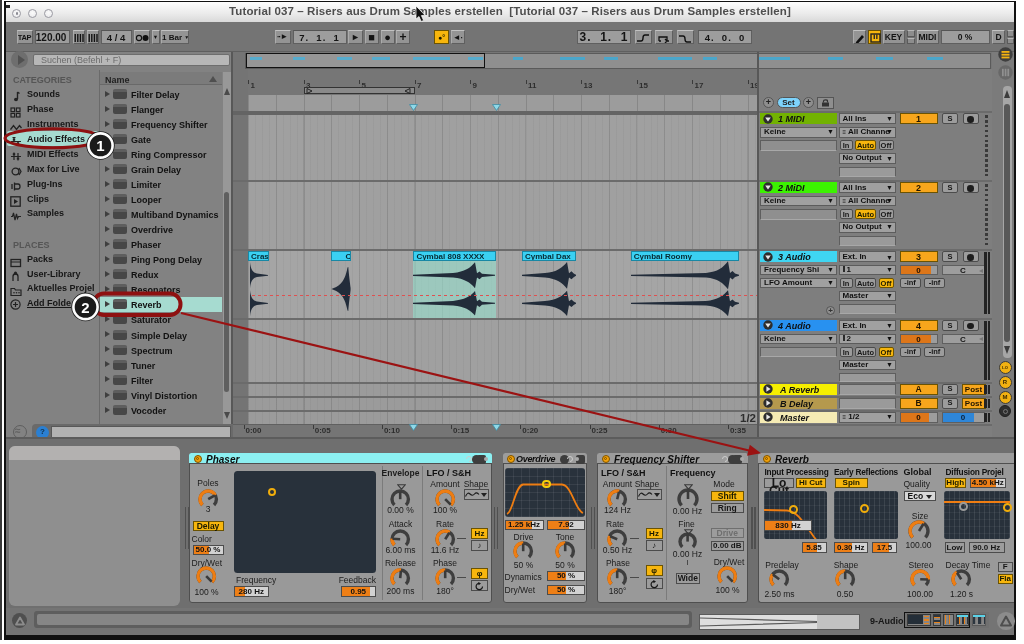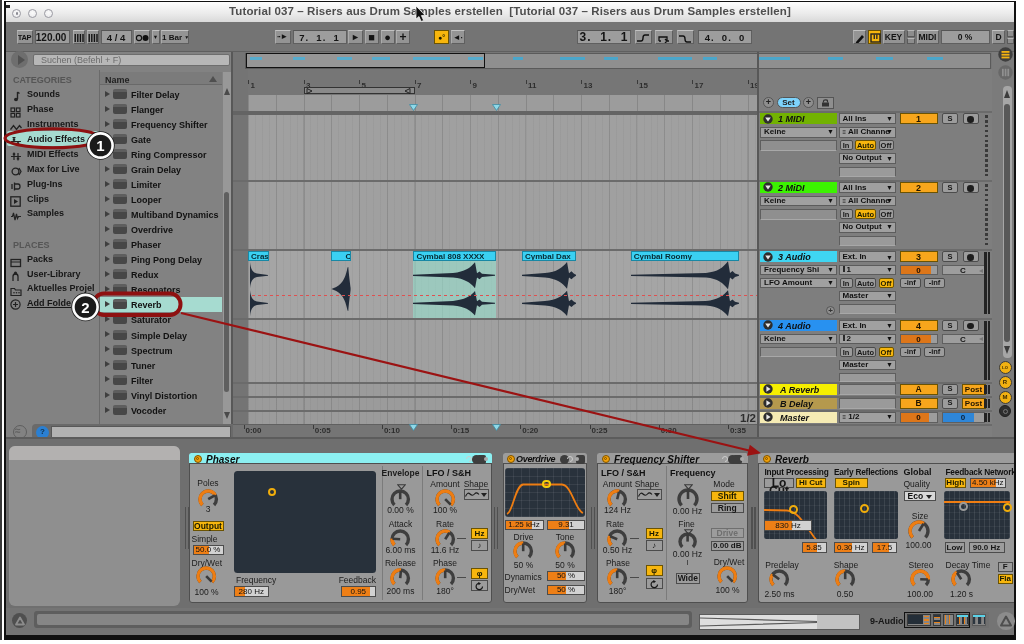--- a/index.html
+++ b/index.html
@@ -6,21 +6,21 @@
 #scr{position:relative;width:1024px;height:644px;background:#fff;font-family:"Liberation Sans",sans-serif;-webkit-font-smoothing:antialiased}
 .abs{position:absolute}
 .b{font-weight:bold}
 .i{font-style:italic}
 
 .btn{position:absolute;background:#949494;border:1px solid #5f5f5f;border-top-color:#c2c2c2;border-left-color:#ababab;color:#141414;font-weight:bold;text-align:center;overflow:hidden}
 .fbtn{position:absolute;background:#8d8d8d;border:1px solid #5a5a5a;border-top-color:#b5b5b5;color:#141414;font-weight:bold;text-align:center}
 .vbox{position:absolute;background:#9d9d9d;border:1px solid #5f5f5f;border-top-color:#555;color:#141414;font-weight:bold;text-align:center}
 .ybtn{position:absolute;background:#f7b60d;border:1px solid #6b5303;color:#1a1a00;font-weight:bold;text-align:center}
 
-.dbox{position:absolute;background:#d2d2d2;border:1px solid #4c4c4c;color:#111;font-weight:normal;text-align:center;overflow:hidden}
+.dbox{position:absolute;background:#d2d2d2;border:1px solid #4c4c4c;color:#111;font-weight:bold;text-align:center;overflow:hidden}
 .dbox i.f{position:absolute;left:0;top:0;bottom:0;background:#ee7f16}
 .dbox span{position:relative;z-index:2;font-style:normal}
 .dlab{position:absolute;color:#1c1c1c;font-size:9px;text-align:center;white-space:nowrap}
 .dhead{position:absolute;color:#111;font-size:9px;font-weight:bold;white-space:nowrap}
 .gbtn{position:absolute;background:#9c9c9c;border:1px solid #4c4c4c;color:#161616;font-weight:bold;text-align:center}
 
 .dd{position:absolute;background:#a0a0a0;border:1px solid #5c5c5c;color:#101010;font-size:8px;font-weight:bold;overflow:hidden;white-space:nowrap}
 .dd u{position:absolute;right:2px;top:50%;margin-top:-4px;text-decoration:none;font-size:7px}
 .slot{position:absolute;background:#8f8f8f;border:1px solid #5e5e5e;border-bottom-color:#a8a8a8}
 </style></head><body>
@@ -629,22 +629,22 @@
     </svg>
     <div class="abs" style="left:477.0px;top:454.5px;width:9px;height:9px;border-radius:2px;background:#3d3d3d"></div>
     <div class="abs" style="left:484px;top:457px;width:4px;height:4px;border-radius:50%;background:#aaa"></div>
 <div class="dlab" style="left:186.0px;top:478.0px;width:44px;font-size:8.5px">Poles</div>
 <svg class="abs" style="left:195.8px;top:486.8px" width="24" height="24">
       <path d="M6.40,18.00 A8.2,8.2 0 1 1 18.00,18.00" stroke="#3e3e3e" stroke-width="3.4" fill="none"></path>
       <path d="M6.40,18.00 A8.2,8.2 0 1 1 19.26,8.03" stroke="#ee7d12" stroke-width="3.4" fill="none"></path>
       <line x1="12.2" y1="12.2" x2="18.83" y2="8.28" stroke="#3a3a3a" stroke-width="2.6"></line>
     </svg>
 <div class="dlab" style="left:186.0px;top:504.0px;width:44px;font-size:8.5px">3</div>
-<div class="ybtn" style="left:192.5px;top:520.5px;width:31.0px;height:10.5px;font-size:8.5px;line-height:9.0px">Output</div>
-<div class="dlab" style="left:191.5px;top:533.5px;font-size:8.5px">Simple</div>
+<div class="ybtn" style="left:192.5px;top:520.5px;width:31.0px;height:10.5px;font-size:8.5px;line-height:9.0px">Delay</div>
+<div class="dlab" style="left:191.5px;top:533.5px;font-size:8.5px">Color</div>
 <div class="dbox" style="left:192.5px;top:544.5px;width:31.0px;height:10.0px;font-size:8px;line-height:8.5px"><i class="f" style="width:52%"></i><span>50.0 %</span></div>
 <div class="dlab" style="left:191.5px;top:557.5px;font-size:8.5px">Dry/Wet</div>
 <svg class="abs" style="left:194.3px;top:563.8px" width="24" height="24">
       <path d="M6.40,18.00 A8.2,8.2 0 1 1 18.00,18.00" stroke="#3e3e3e" stroke-width="3.4" fill="none"></path>
       <path d="M6.40,18.00 A8.2,8.2 0 1 1 18.00,18.00" stroke="#ee7d12" stroke-width="3.4" fill="none"></path>
       <line x1="12.2" y1="12.2" x2="17.64" y2="17.64" stroke="#3a3a3a" stroke-width="2.6"></line>
     </svg>
 <div class="dlab" style="left:184.5px;top:586.5px;width:44px;font-size:8.5px">100 %</div>
 <div class="abs" style="left:234px;top:470.5px;width:141.5px;height:102px;background:#28313b;border-radius:3.5px"></div>
 <div class="abs" style="left:268px;top:488px;width:8px;height:8px;border-radius:50%;border:2.2px solid #f0ad0b"></div>
@@ -726,21 +726,21 @@
       <path d="M0.5,3 A2.5,2.5 0 1 1 3,5.5" stroke="#ccc" stroke-width="1" fill="none"></path>
     </svg>
     <div class="abs" style="left:576px;top:454.5px;width:9px;height:9px;border-radius:2px;background:#3d3d3d"></div>
     <div class="abs" style="left:575.0px;top:457px;width:4px;height:4px;border-radius:50%;background:#aaa"></div>
 <div class="abs" style="left:504.5px;top:467.5px;width:80px;height:49.5px;background:#29323c;border-radius:3px;background-image:repeating-linear-gradient(90deg,rgba(255,255,255,0.07) 0 1px,transparent 1px 8px),repeating-linear-gradient(rgba(255,255,255,0.07) 0 1px,transparent 1px 8px);"></div>
 <svg class="abs" style="left:504.5px;top:467.5px" width="80" height="49.5">
       <path d="M2,46 C8,44 10,18 18,16.5 L57,16.5 C67,17.5 70,42 78,45" fill="none" stroke="#ee7d12" stroke-width="1.8"></path>
     </svg>
 <div class="abs" style="left:542px;top:479.5px;width:8.5px;height:8.5px;border-radius:50%;border:2.2px solid #f5ce0a"></div>
 <div class="dbox" style="left:504.5px;top:519.5px;width:39.0px;height:10.0px;font-size:8px;line-height:8.5px"><i class="f" style="width:72%"></i><span>1.25 kHz</span></div>
-<div class="dbox" style="left:547.0px;top:519.5px;width:38.0px;height:10.0px;font-size:8px;line-height:8.5px"><i class="f" style="width:58%"></i><span>9.31</span></div>
+<div class="dbox" style="left:547.0px;top:519.5px;width:38.0px;height:10.0px;font-size:8px;line-height:8.5px"><i class="f" style="width:58%"></i><span>7.92</span></div>
 <div class="dlab" style="left:501.5px;top:531.5px;width:44px;font-size:8.5px">Drive</div>
 <svg class="abs" style="left:511.3px;top:538.8px" width="24" height="24">
       <path d="M6.40,18.00 A8.2,8.2 0 1 1 18.00,18.00" stroke="#3e3e3e" stroke-width="3.4" fill="none"></path>
       <path d="M6.40,18.00 A8.2,8.2 0 0 1 12.20,4.00" stroke="#ee7d12" stroke-width="3.4" fill="none"></path>
       <line x1="12.2" y1="12.2" x2="12.20" y2="4.50" stroke="#3a3a3a" stroke-width="2.6"></line>
     </svg>
 <div class="dlab" style="left:501.5px;top:559.5px;width:44px;font-size:8.5px">50 %</div>
 <div class="dlab" style="left:543.0px;top:531.5px;width:44px;font-size:8.5px">Tone</div>
 <svg class="abs" style="left:552.8px;top:538.8px" width="24" height="24">
       <path d="M6.40,18.00 A8.2,8.2 0 1 1 18.00,18.00" stroke="#3e3e3e" stroke-width="3.4" fill="none"></path>
@@ -866,21 +866,21 @@
       <line x1="13" y1="13" x2="17.55" y2="5.82" stroke="#3a3a3a" stroke-width="2.6"></line>
     </svg>
 <div class="dlab" style="left:896.5px;top:540.0px;width:44px;font-size:8.5px">100.00</div>
 <div class="dlab" style="left:899.0px;top:559.5px;width:44px;font-size:8.5px">Stereo</div>
 <svg class="abs" style="left:907.8px;top:567.3px" width="24" height="24">
       <path d="M6.40,18.00 A8.2,8.2 0 1 1 18.00,18.00" stroke="#3e3e3e" stroke-width="3.4" fill="none"></path>
       <path d="M6.40,18.00 A8.2,8.2 0 1 1 20.40,12.46" stroke="#ee7d12" stroke-width="3.4" fill="none"></path>
       <line x1="12.2" y1="12.2" x2="19.90" y2="12.44" stroke="#3a3a3a" stroke-width="2.6"></line>
     </svg>
 <div class="dlab" style="left:898.0px;top:588.5px;width:44px;font-size:8.5px">100.00</div>
-<div class="dhead" style="left:945.5px;top:466.5px;font-size:8.3px;letter-spacing:-0.2px">Feedback Network</div>
+<div class="dhead" style="left:945.5px;top:466.5px;font-size:8.3px;letter-spacing:-0.2px">Diffusion Projel</div>
 <div class="ybtn" style="left:944.5px;top:477.5px;width:21.5px;height:10.0px;font-size:8px;line-height:8.5px">High</div>
 <div class="dbox" style="left:969.5px;top:477.5px;width:36.5px;height:10.0px;font-size:8px;line-height:8.5px"><i class="f" style="width:75%"></i><span>4.50 kHz</span></div>
 <div class="abs" style="left:944px;top:490.5px;width:66px;height:48px;background:#28313b;border-radius:2.5px;background-image:repeating-linear-gradient(90deg,rgba(255,255,255,0.09) 0 1px,transparent 1px 5px),repeating-linear-gradient(rgba(255,255,255,0.05) 0 1px,transparent 1px 7px);"></div>
 <svg class="abs" style="left:944px;top:490.5px" width="66" height="48">
       <path d="M0,11 L66,11" fill="none" stroke="#ee7d12" stroke-width="1.8"></path>
     </svg>
 <div class="abs" style="left:959px;top:501.5px;width:9px;height:9px;border-radius:50%;border:2.2px solid #9a9a9a"></div>
 <div class="abs" style="left:1003px;top:503px;width:9px;height:9px;border-radius:50%;border:2.2px solid #f0ad0b"></div>
 <div class="gbtn" style="left:944.5px;top:542.0px;width:20.0px;height:10.5px;font-size:8px;line-height:9.0px">Low</div>
 <div class="gbtn" style="left:968.5px;top:542.0px;width:36.0px;height:10.5px;font-size:8px;line-height:9.0px">90.0 Hz</div>

